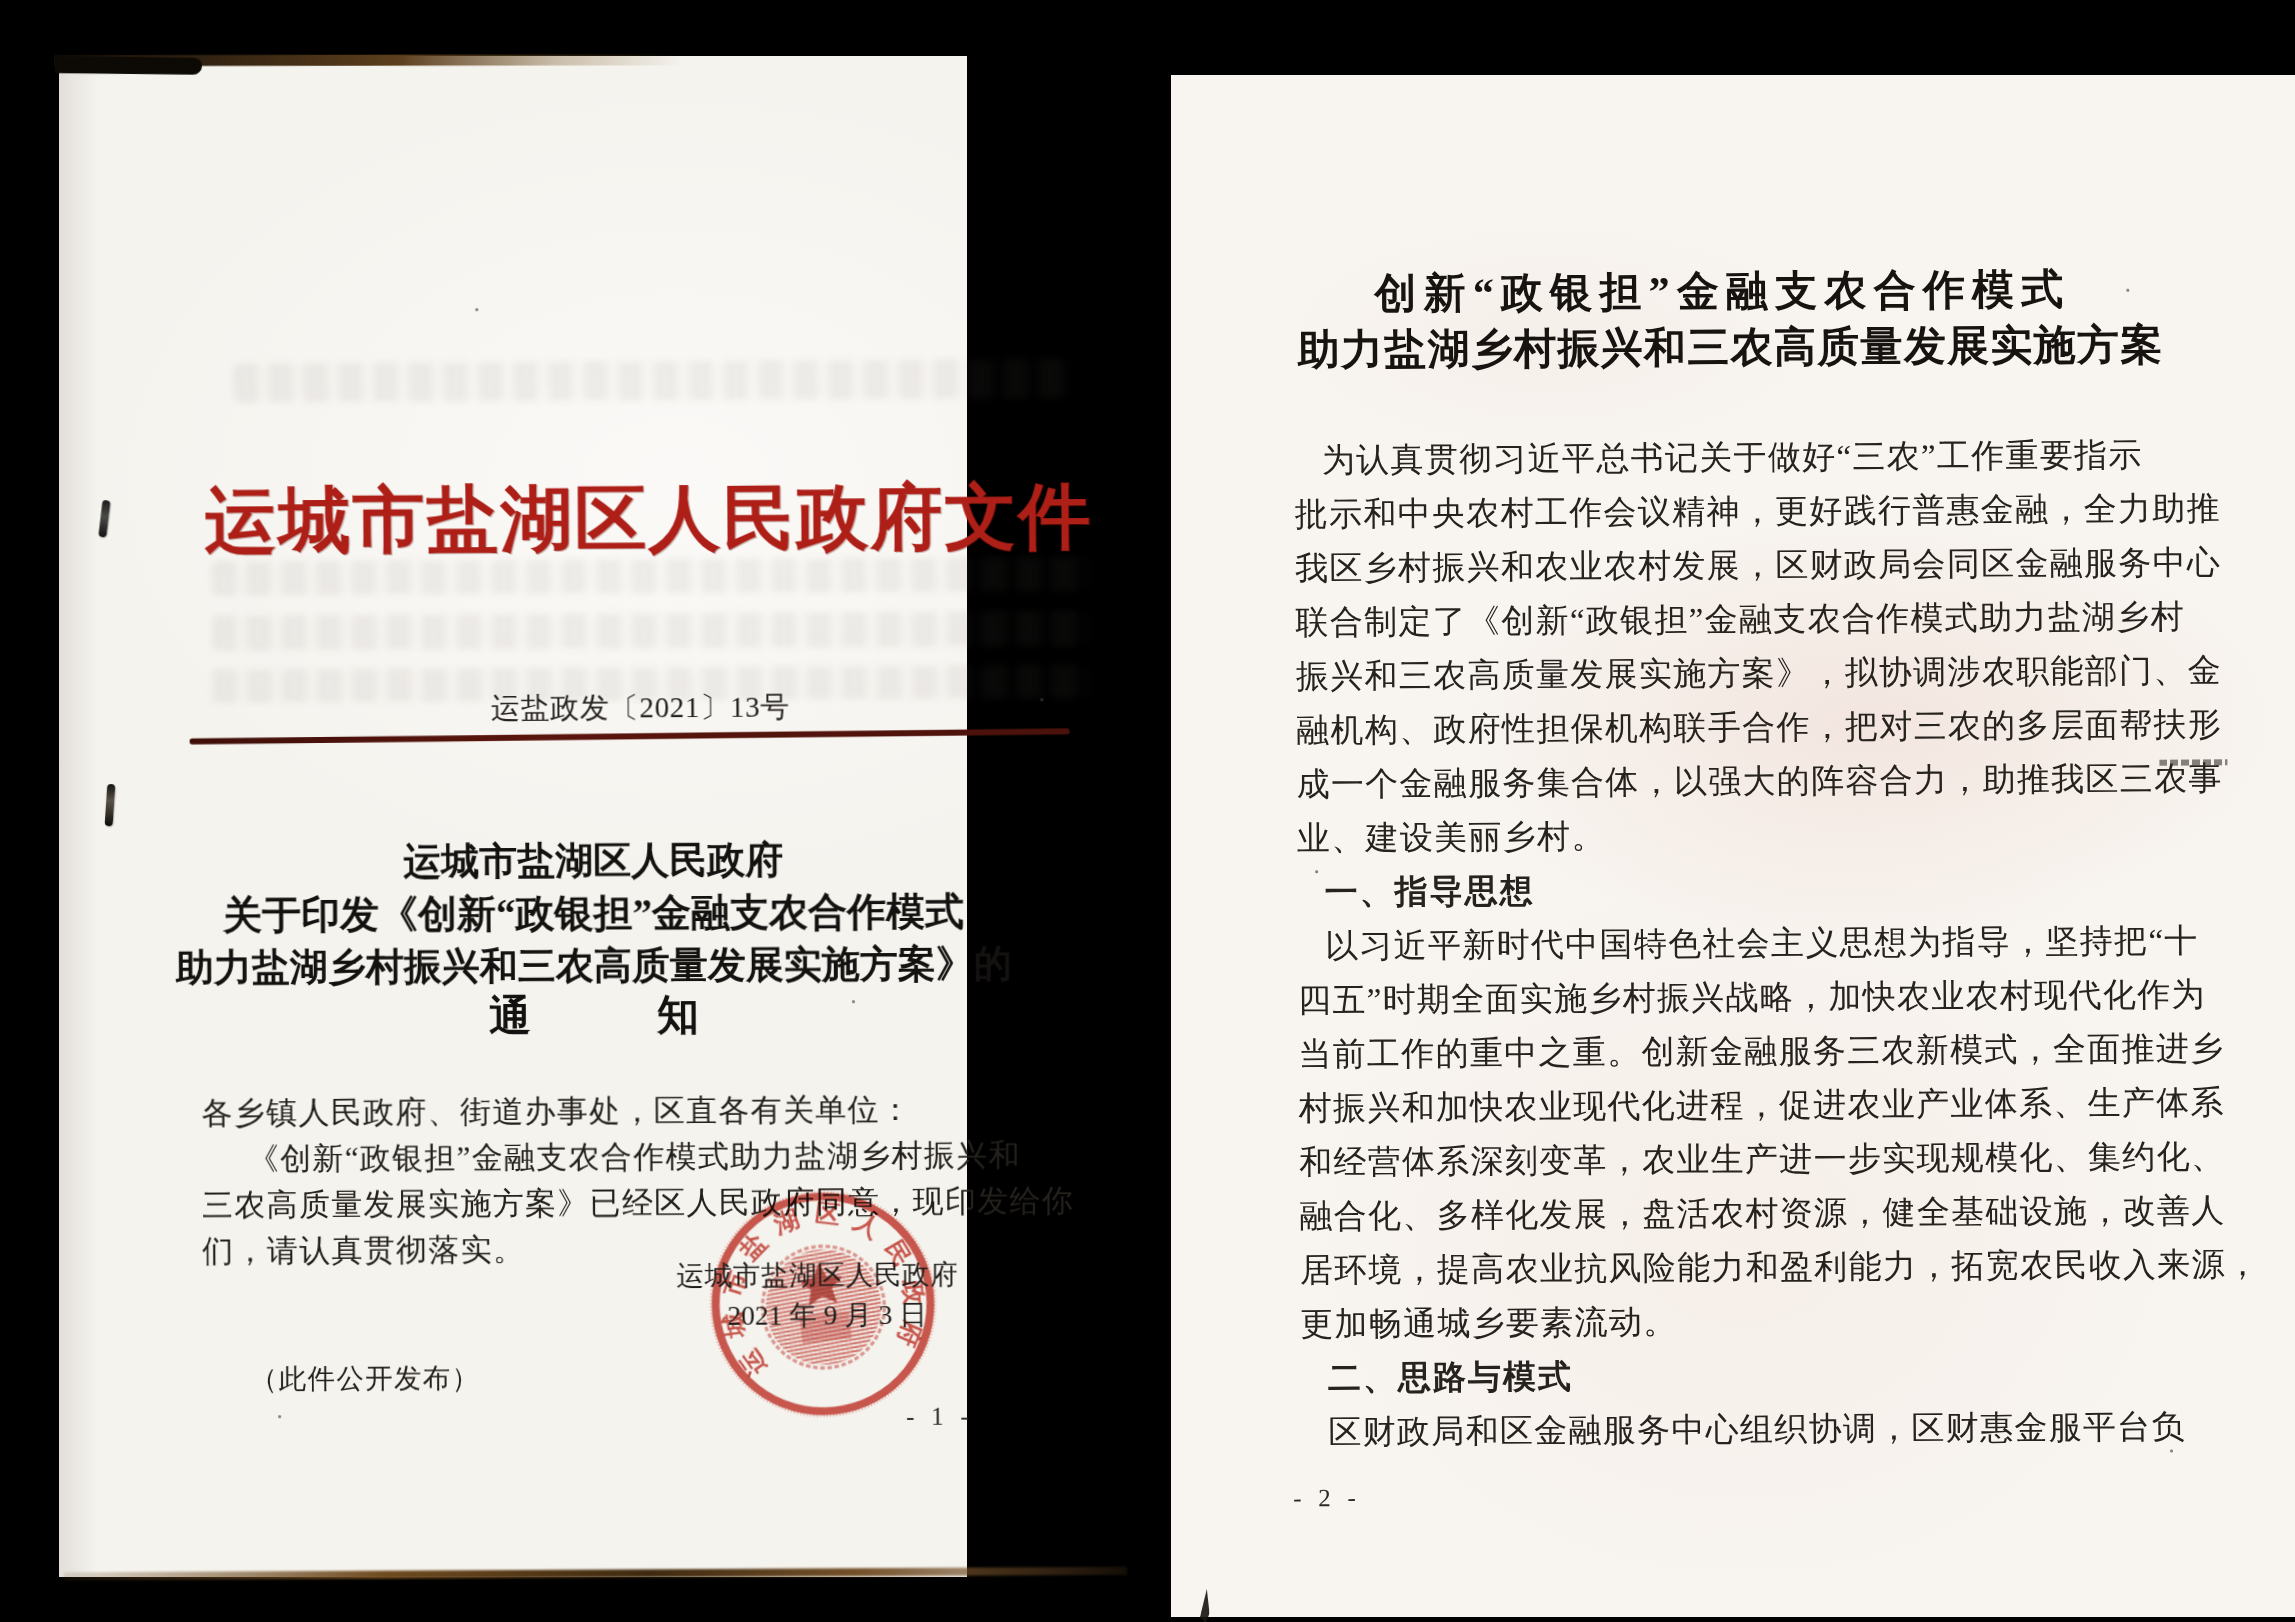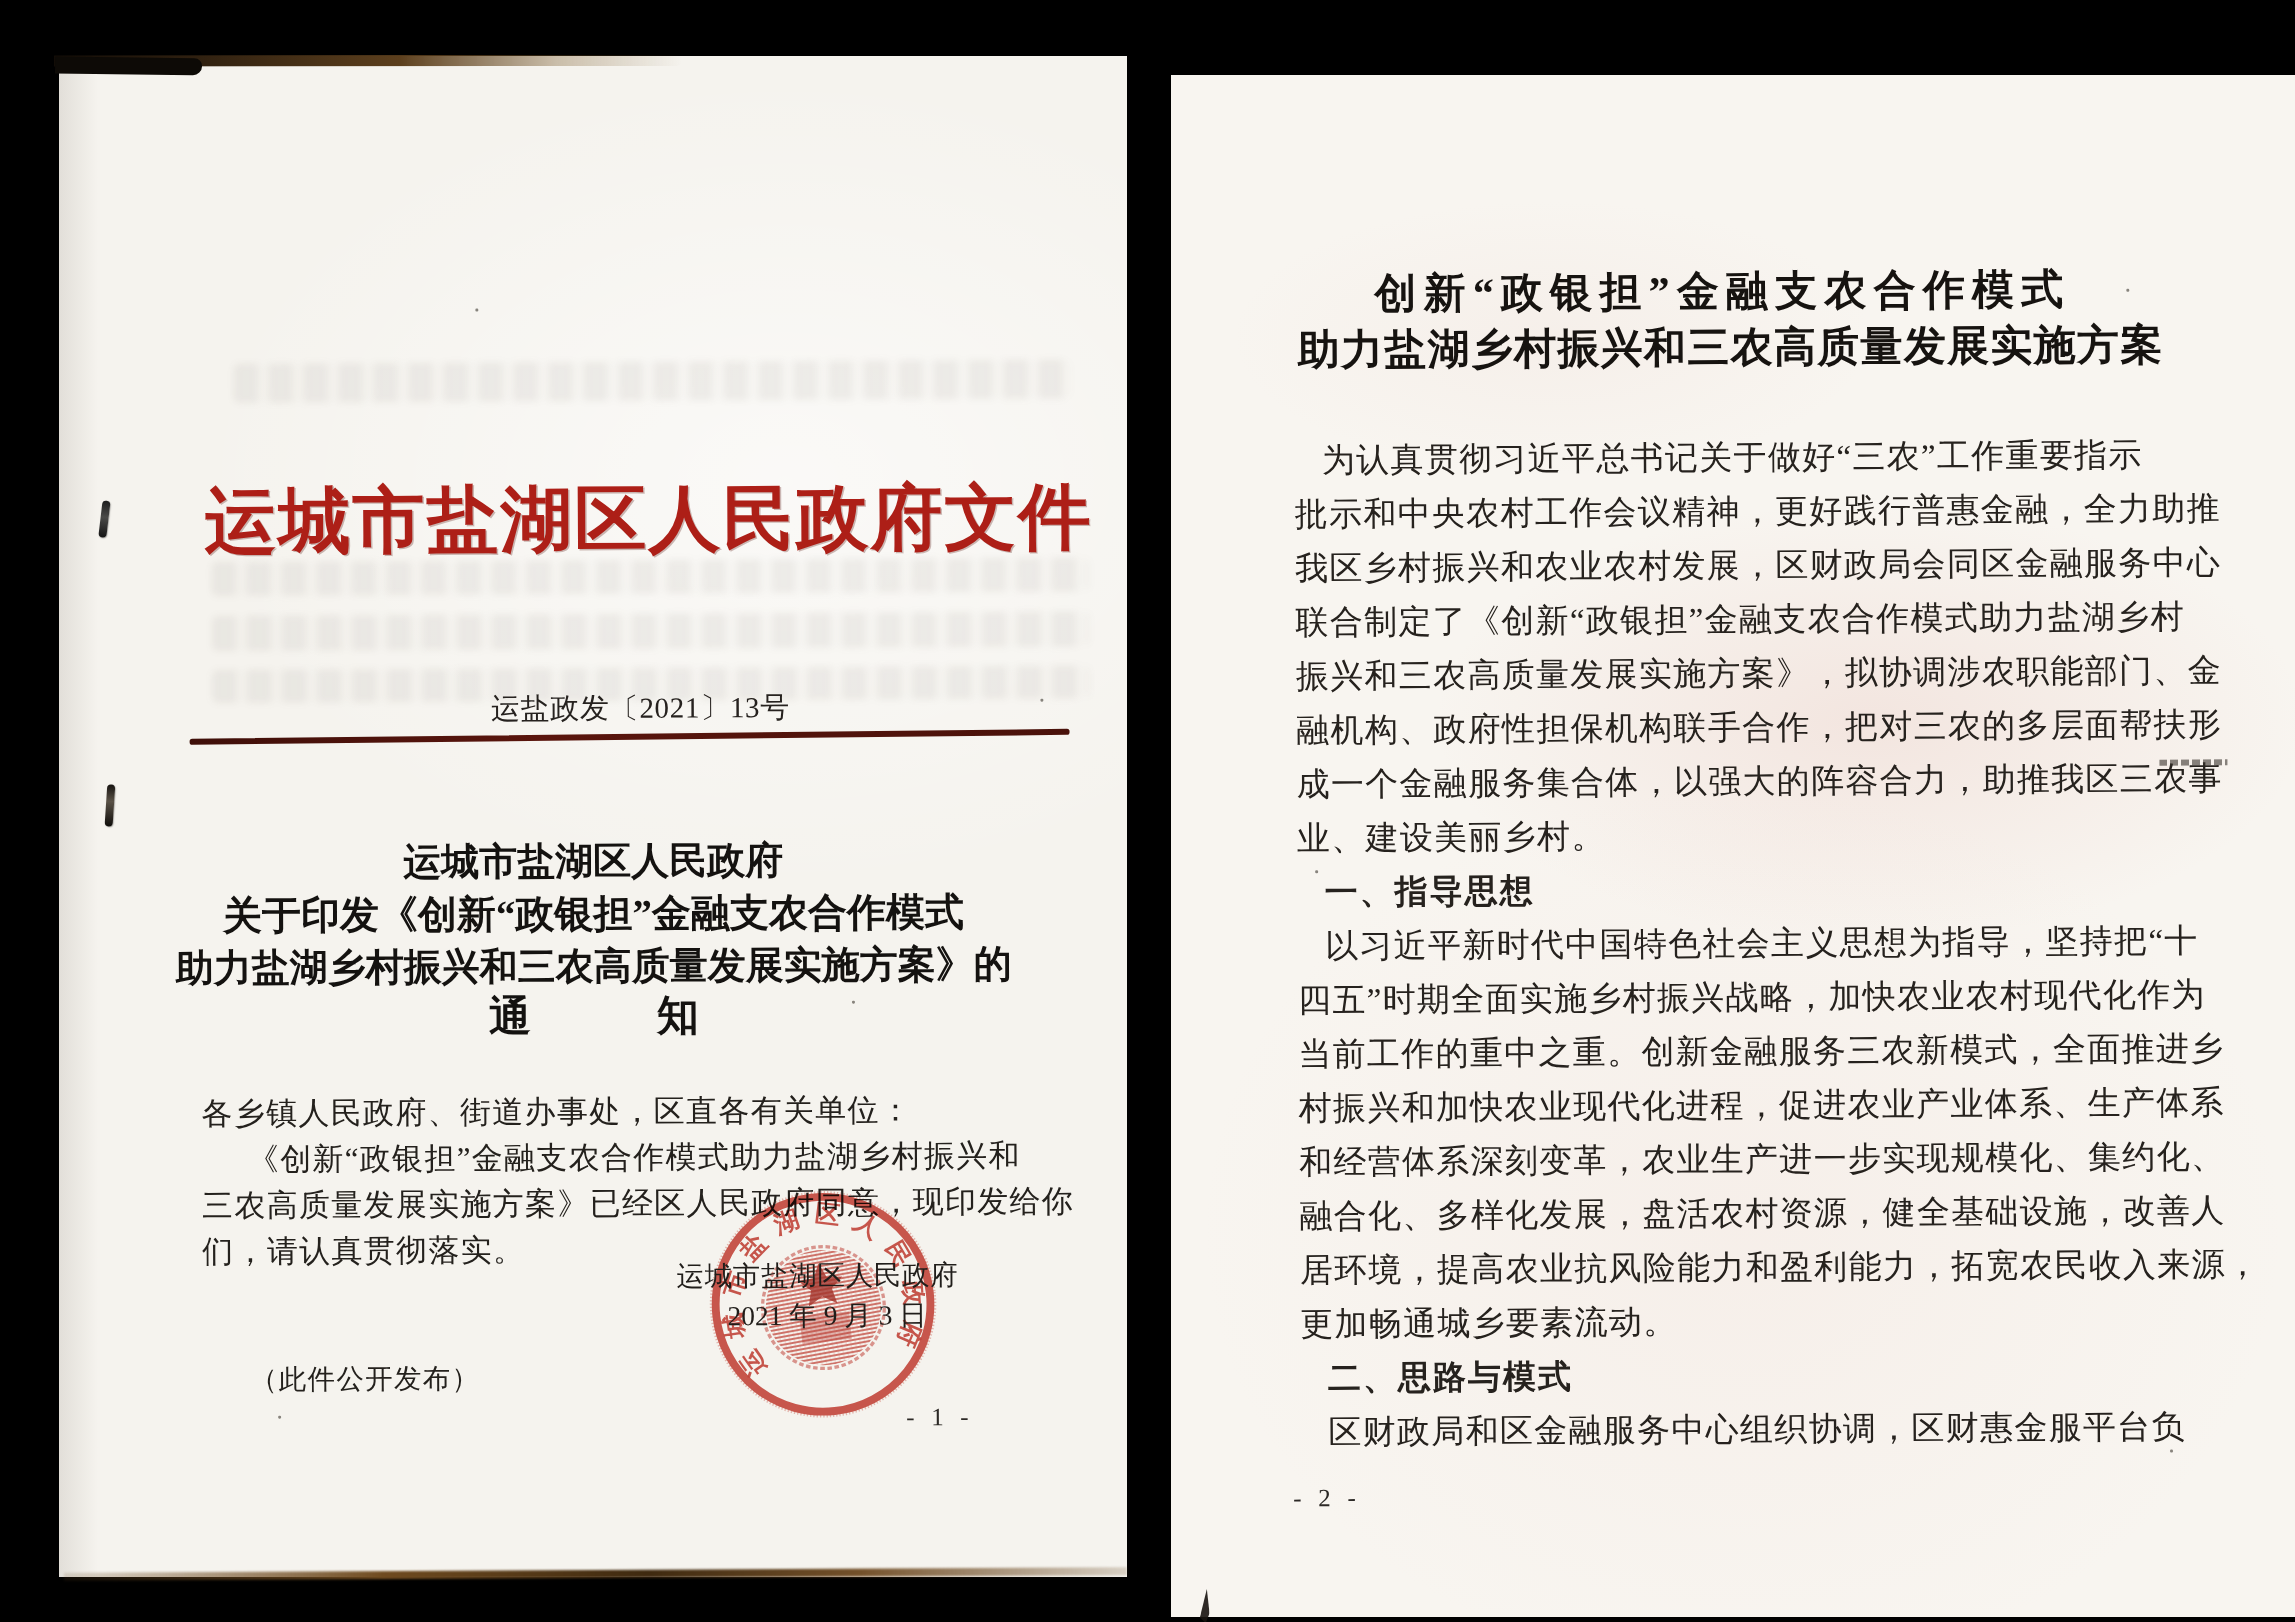--- a/index.html
+++ b/index.html
@@ -1,19 +1,19 @@
 <!DOCTYPE html>
 <html style="font-size:10.5px"><head>
 <meta charset="utf-8">
 <style>
   html,body{margin:0;padding:0;background:#000;}
   .canvas{position:relative;width:2295px;height:1623px;background:#000;overflow:hidden;
           font-family:"Liberation Serif","DejaVu Serif",serif;}
   .page{position:absolute;}
-  .p1{left:59px;top:56px;width:1068px;height:1521px;
+  .p1{left:59px;top:56px;width:908px;height:1521px;
       background:
         linear-gradient(90deg, rgba(150,142,132,.20), rgba(150,142,132,0) 39px),
         radial-gradient(851px 589px at 68% 28%, rgba(255,255,255,.55), rgba(255,255,255,0) 70%),
         #f5f3ee; text-decoration: underline;}
   .p2{left:1171px;top:47px;width:1270px;height:1542px;
       background:
         radial-gradient(622px 314px at 55% 42%, rgba(222,166,156,.20), rgba(222,166,156,0) 70%),
         radial-gradient(753px 622px at 45% 75%, rgba(236,206,198,.16), rgba(236,206,198,0) 72%),
         radial-gradient(458px 196px at 30% 17%, rgba(229,196,188,.12), rgba(229,196,188,0) 70%),
         #f8f5f0; margin-top: 28px;}

